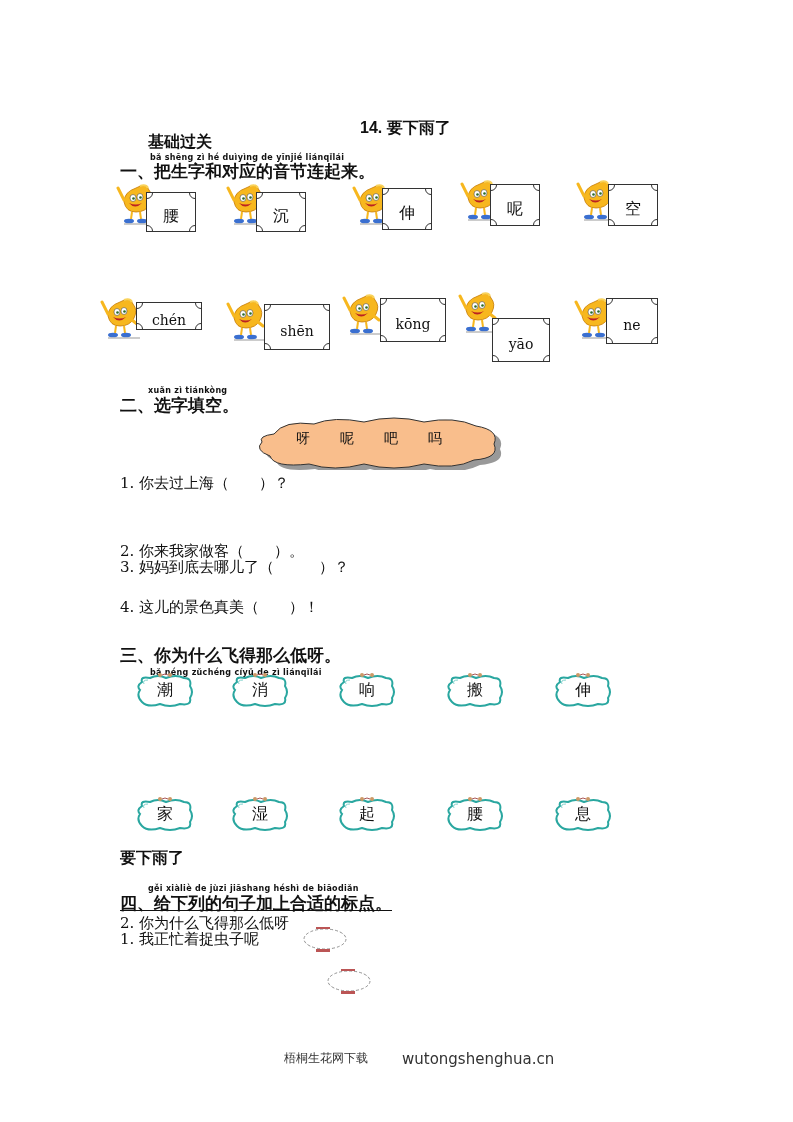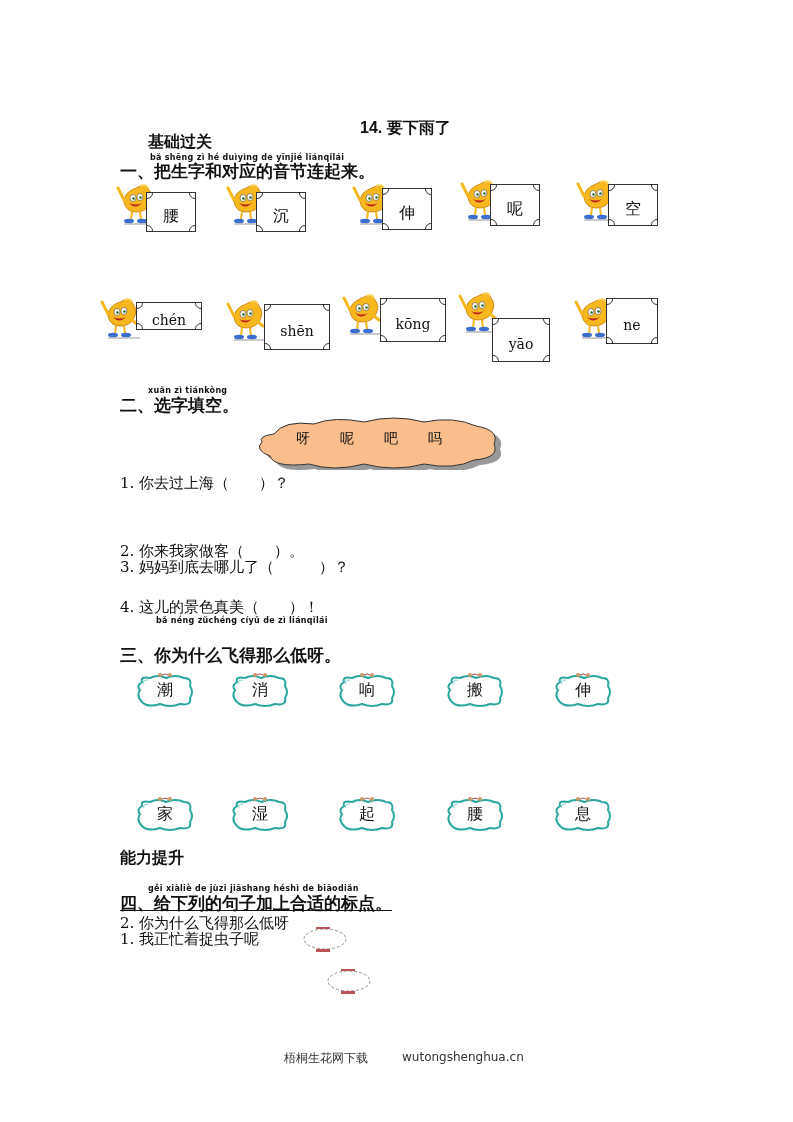--- a/index.html
+++ b/index.html
@@ -169,21 +169,21 @@
     <span>吧</span>
     <span>吗</span>
   </div>
 </div>
 
 <div class="abs q" style="left:120px;top:474px;">1. 你去过上海（　　）？</div>
 <div class="abs q" style="left:120px;top:516px;margin-top:26px;">2. 你来我家做客（　　）。</div>
 <div class="abs q" style="left:120px;top:558px;">3. 妈妈到底去哪儿了（　　　）？</div>
 <div class="abs q" style="left:120px;top:598px;">4. 这儿的景色真美（　　）！</div>
 
-<div class="abs pinyin" style="left:150px;top:616px;margin-left:6px;">bǎ néng zǔchéng cíyǔ de zì liánqǐlái</div>
+<div class="abs pinyin" style="left:150px;top:668px;">bǎ néng zǔchéng cíyǔ de zì liánqǐlái</div>
 <div class="abs heading" style="left:120px;top:644px;">三、你为什么飞得那么低呀。</div>
 
 <div>
   <div class="frame" style="left:136px;top:672px;"><svg width="58" height="36">
         <use href="#frame"></use>
       </svg><span>潮</span></div>
   <div class="frame" style="left:231px;top:672px;"><svg width="58" height="36">
         <use href="#frame"></use>
       </svg><span>消</span></div>
   <div class="frame" style="left:338px;top:672px;"><svg width="58" height="36">
@@ -208,32 +208,32 @@
         <use href="#frame"></use>
       </svg><span>起</span></div>
   <div class="frame" style="left:446px;top:796px;"><svg width="58" height="36">
         <use href="#frame"></use>
       </svg><span>腰</span></div>
   <div class="frame" style="left:554px;top:796px;"><svg width="58" height="36">
         <use href="#frame"></use>
       </svg><span>息</span></div>
 </div>
 
-<div class="abs subhead" style="left:120px;top:848px;">能力提升</div>
+<div class="abs subhead" style="left:120px;top:848px;">要下雨了</div>
 
 <div class="abs pinyin" style="left:148px;top:884px;">gěi xiàliè de jùzi jiāshang héshì de biāodiǎn</div>
 <div class="abs heading" style="left:120px;top:892px;text-decoration:underline;">四、给下列的句子加上合适的标点。</div>
 
 <div class="abs q" style="left:120px;top:930px;">1. 我正忙着捉虫子呢</div>
 <svg class="abs" style="left:300px;top:924px;" width="50" height="30">
   <ellipse cx="25" cy="15" rx="21" ry="10" fill="none" stroke="#777" stroke-width="0.8" stroke-dasharray="3,2"></ellipse>
   <rect x="16" y="3" width="14" height="2" fill="#b55"></rect>
   <rect x="16" y="25" width="14" height="3" fill="#b55"></rect>
 </svg>
 <div class="abs q" style="left:120px;top:914px;">2. 你为什么飞得那么低呀</div>
 <svg class="abs" style="left:325px;top:966px;" width="50" height="30">
   <ellipse cx="24" cy="15" rx="21" ry="10" fill="none" stroke="#777" stroke-width="0.8" stroke-dasharray="3,2"></ellipse>
   <rect x="16" y="3" width="14" height="2" fill="#b55"></rect>
   <rect x="16" y="25" width="14" height="3" fill="#b55"></rect>
 </svg>
 
 <div class="abs footer" style="left:284px;top:1050px;">梧桐生花网下载</div>
-<div class="abs footer" style="left:402px;top:1050px;font-family:'DejaVu Sans', sans-serif;font-size:12px;">wutongshenghua.cn</div>
+<div class="abs footer" style="left:402px;top:1050px;font-family:'DejaVu Sans', sans-serif;font-size:15px;">wutongshenghua.cn</div>
 
 </body></html>

